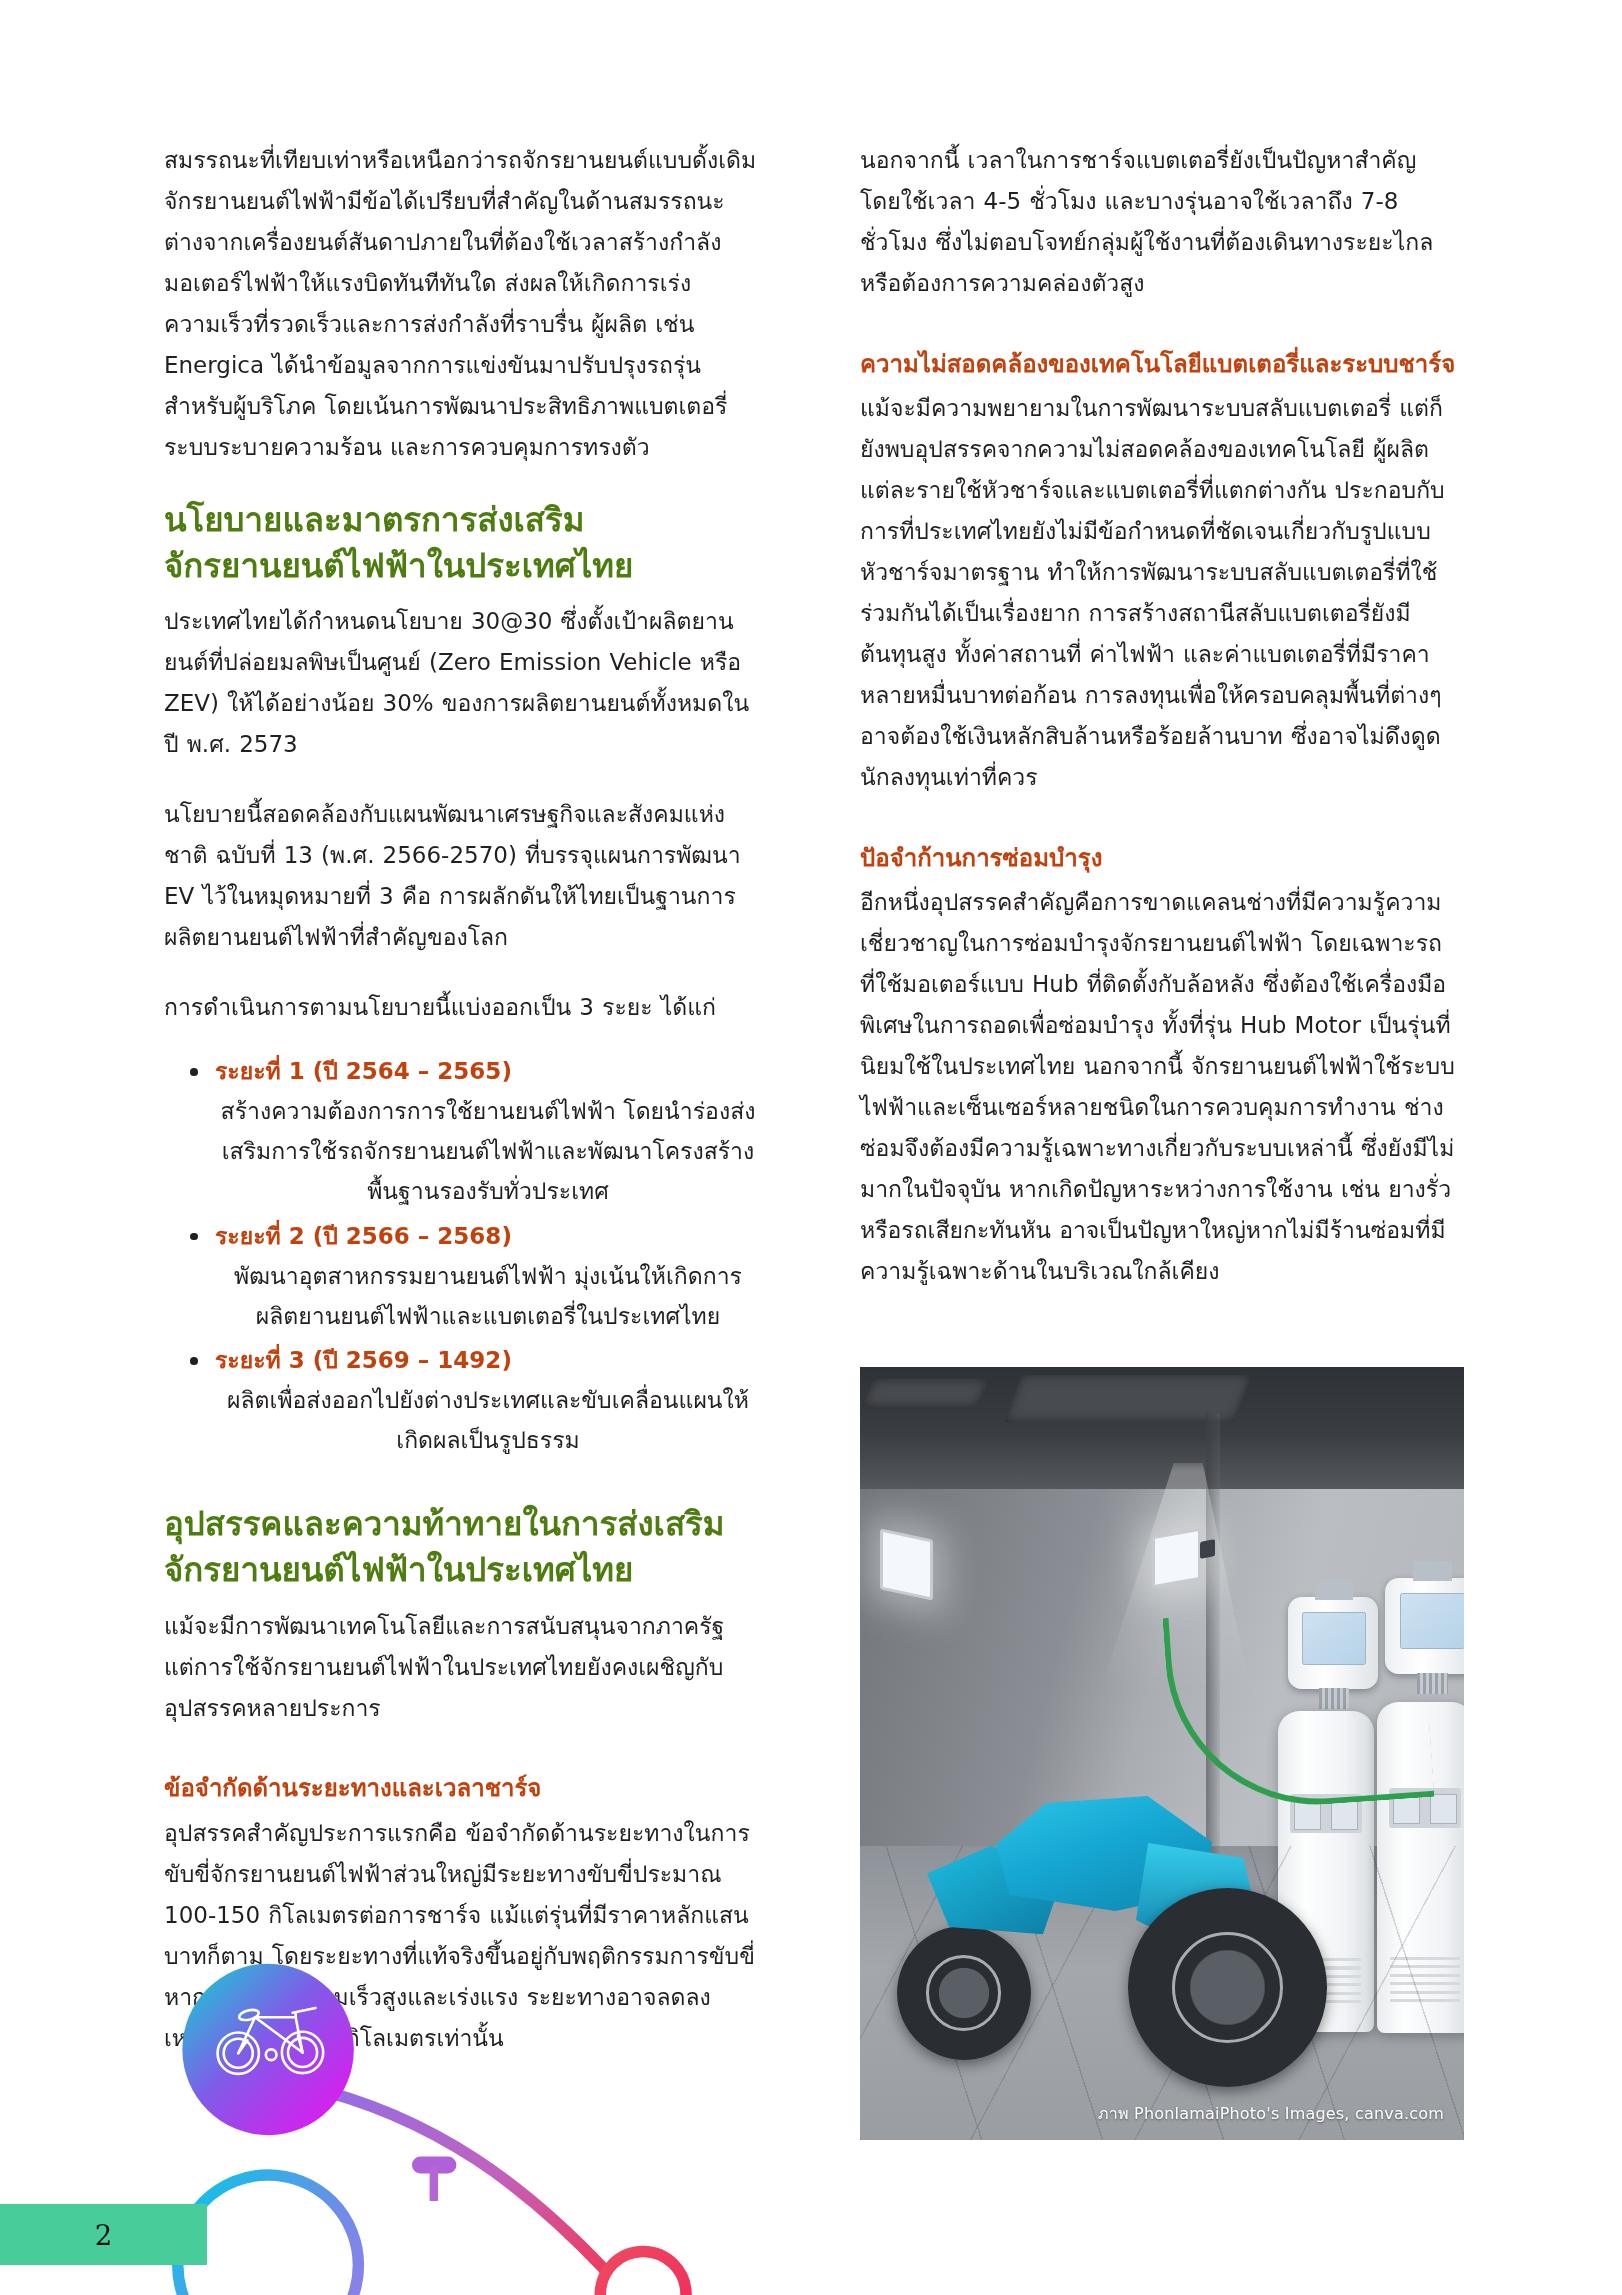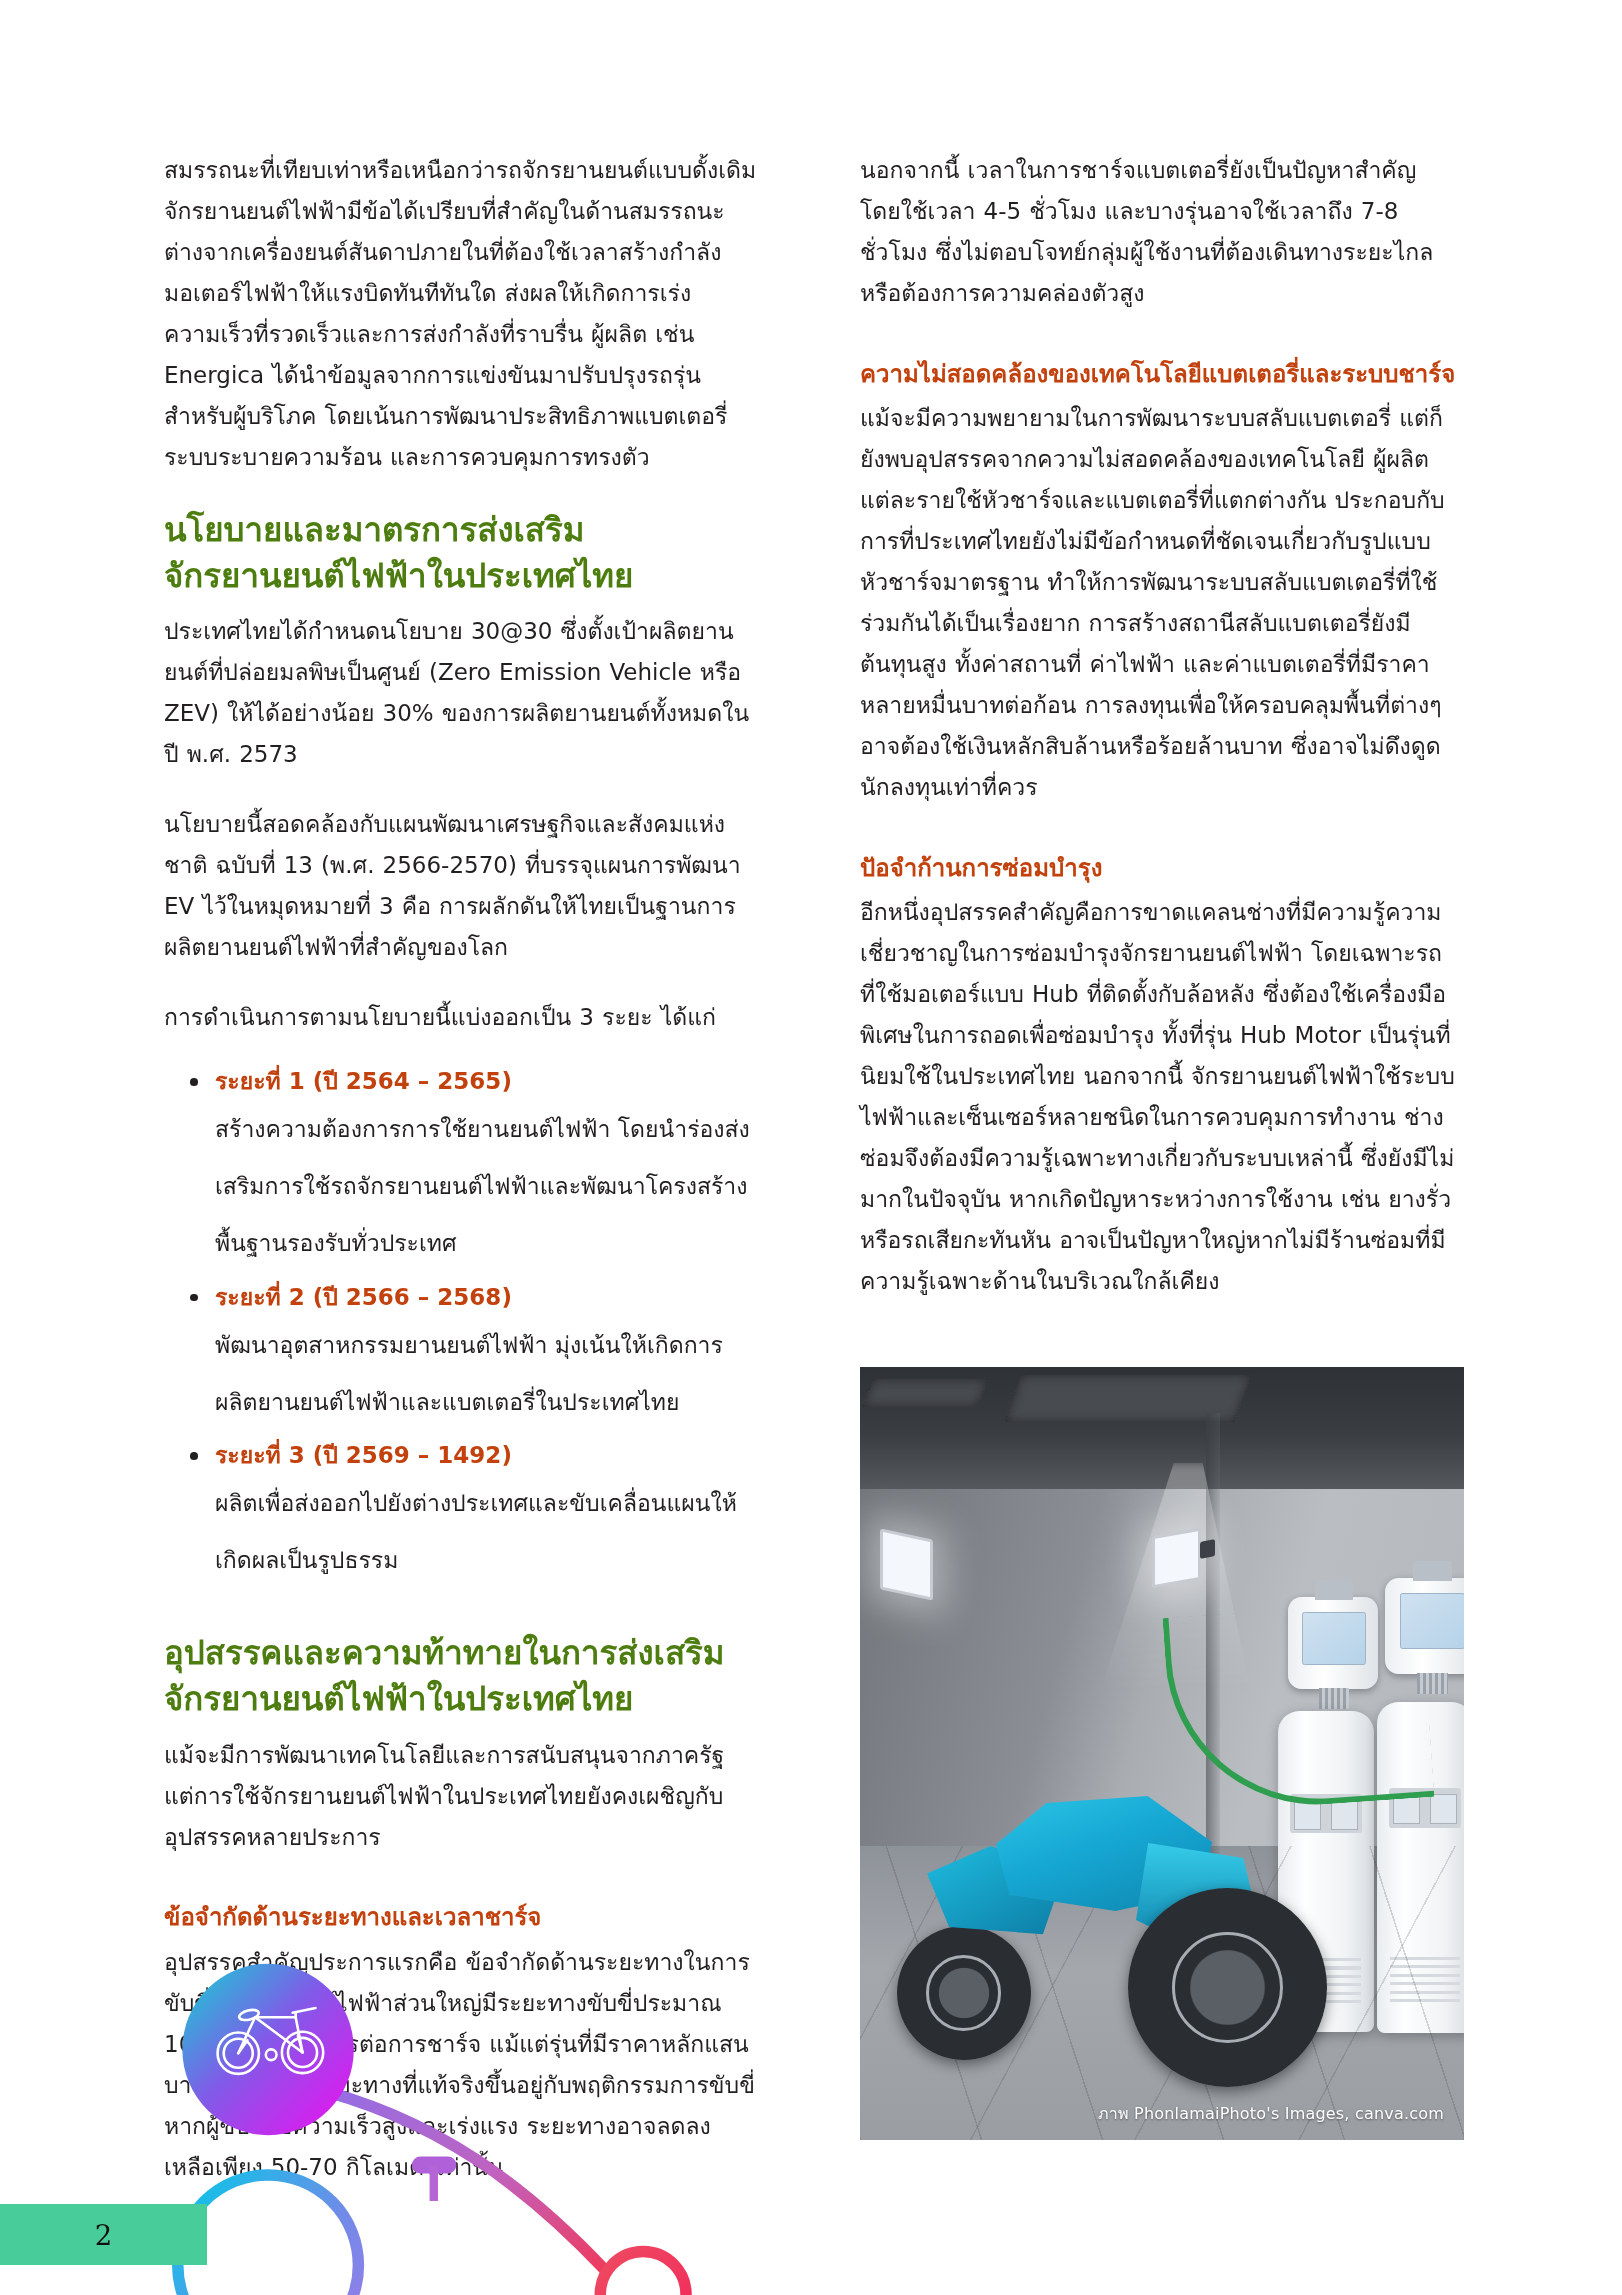--- a/index.html
+++ b/index.html
@@ -17,21 +17,21 @@
 
   .page {
     position: absolute;
     inset: 0;
     background: #ffffff;
   }
 
   
   .col {
     position: absolute;
-    top: 150px;
+    top: 140px;
     width: 597px;
   }
   .col-left  { left: 164px; }
   .col-right { left: 860px; }
 
   p, h2, h3, ul, li {
     margin: 0;
     padding: 0;
   }
 
@@ -88,22 +88,23 @@
     background: #231f20;
   }
   .phase-title {
     font-weight: bold;
     font-size: 23px;
     line-height: 40px;
     color: #c2410c;
   }
   .phase-desc {
     font-size: 23px;
-    line-height: 57px;
+    line-height: 40px;
     color: #231f20;
+    text-align: center;
   }
 
   
   .photo-wrap {
     position: absolute;
     left: 860px;
     top: 1331px;
     width: 604px;
     height: 773px;
     overflow: hidden;

